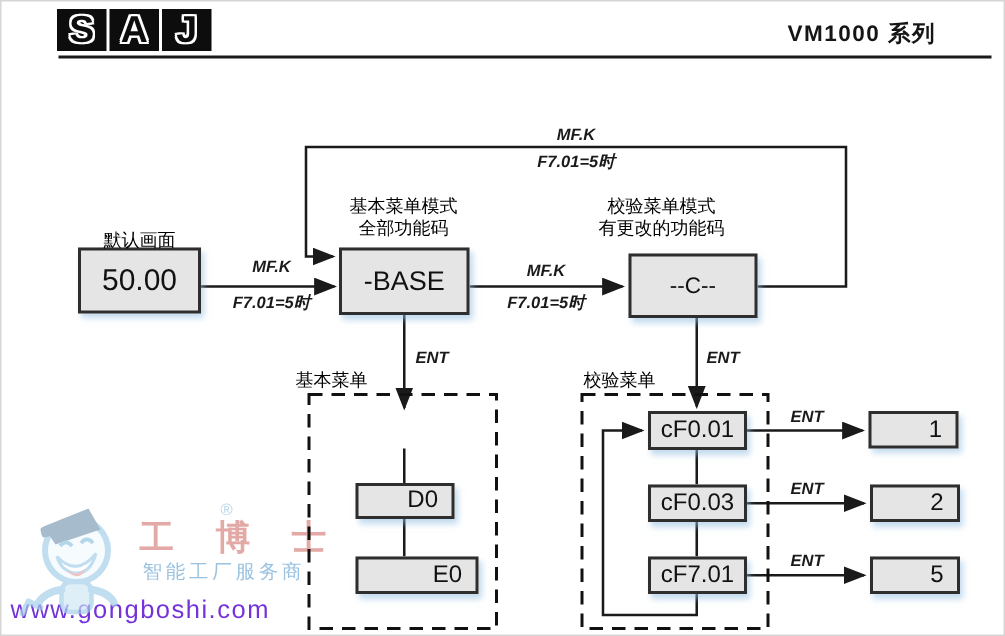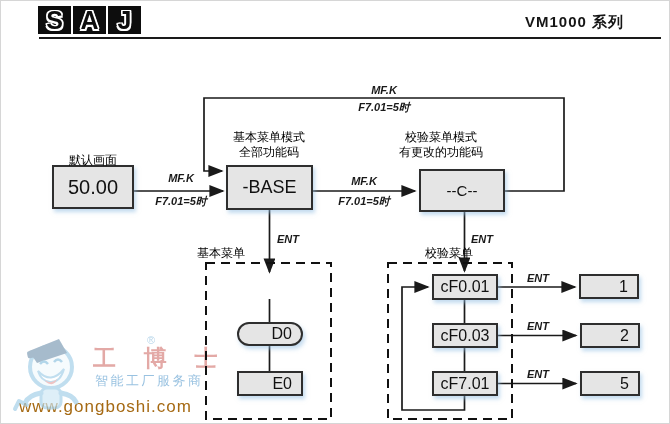--- a/index.html
+++ b/index.html
@@ -36,22 +36,22 @@
   .cjk { position:absolute; z-index:3; font-size:12px; color:#000; text-align:center; white-space:nowrap; }
   .mlab { position:absolute; z-index:3; font-size:11px; font-style:italic; font-weight:600;
           color:#1a1a1a; text-align:center; white-space:nowrap; }
 
   
   .wm { position:absolute; z-index:4; opacity:.85; }
   .wm-brand { position:absolute; left:92px; top:342px; font-family:"Liberation Serif", serif;
               font-weight:bold; font-size:23px; letter-spacing:11px; color:#dd9490; opacity:.8; white-space:nowrap; }
   .wm-tag { position:absolute; left:94px; top:371px; font-size:13px; letter-spacing:2.5px;
             color:#8fbcde; opacity:.9; white-space:nowrap; }
-  .wm-url { position:absolute; left:6px; top:396px; font-size:17px; color:#a16207;
-            opacity:.95; letter-spacing:1px; white-space:nowrap;margin-left:12px; }
+  .wm-url { position:absolute; left:6px; top:396px; font-size:17px; color:#6d28d9;
+            opacity:.95; letter-spacing:1px; white-space:nowrap; }
   .wm-reg { position:absolute; left:146px; top:333px; font-size:11px; color:#b8d6ea; }
 </style>
 </head>
 <body>
 
 <div class="page">
 
   <div class="logo">
     <div class="logo-block">S</div>
     <div class="logo-block">A</div>
@@ -92,38 +92,38 @@
     </g>
 
     <rect x="205" y="262" width="125" height="156" fill="none" stroke="#111" stroke-width="2" stroke-dasharray="9 6"></rect>
     <rect x="387" y="262" width="124" height="156" fill="none" stroke="#111" stroke-width="2" stroke-dasharray="9 6"></rect>
   </svg>
 
   <div class="node" style="left:51px; top:164px; width:82px; height:44px; font-size:20px;">50.00</div>
   <div class="node" style="left:225px; top:164px; width:87px; height:45px; font-size:18px;">-BASE</div>
   <div class="node" style="left:418px; top:168px; width:86px; height:43px; font-size:15px;">--C--</div>
 
-  <div class="node ra" style="left:236px; top:321px; width:66px; height:24px;border-radius:12px;">D0</div>
-  <div class="node ra" style="left:236px; top:370px; width:66px; height:25px;">E0</div>
+  <div class="node ra" style="left:236px; top:321px; width:66px; height:24px;">D0</div>
+  <div class="node ra" style="left:236px; top:370px; width:82px; height:25px;">E0</div>
 
   <div class="node" style="left:431px; top:273px; width:66px; height:26px;">cF0.01</div>
   <div class="node" style="left:431px; top:322px; width:66px; height:25px;">cF0.03</div>
   <div class="node" style="left:431px; top:370px; width:66px; height:25px;">cF7.01</div>
 
   <div class="node ra" style="left:578px; top:273px; width:60px; height:25px;">1</div>
   <div class="node ra" style="left:579px; top:322px; width:60px; height:25px;">2</div>
   <div class="node ra" style="left:579px; top:370px; width:60px; height:25px;">5</div>
 
   <div class="cjk" style="left:51px; top:151px; width:82px;">默认画面</div>
   <div class="cjk" style="left:203px; top:143px; width:130px;">全部功能码</div>
   <div class="cjk" style="left:203px; top:128px; width:130px;">基本菜单模式</div>
   <div class="cjk" style="left:375px; top:128px; width:130px;">校验菜单模式</div>
   <div class="cjk" style="left:375px; top:143px; width:130px;">有更改的功能码</div>
   <div class="cjk" style="left:196px; top:244px; text-align:left;">基本菜单</div>
-  <div class="cjk" style="left:388px; top:244px; text-align:left;margin-left:36px;">校验菜单</div>
+  <div class="cjk" style="left:388px; top:244px; text-align:left;">校验菜单</div>
 
   <div class="mlab" style="left:333px; top:83px; width:100px;">MF.K</div>
   <div class="mlab" style="left:333px; top:99px; width:100px;">F7.01=5时</div>
 
   <div class="mlab" style="left:140px; top:171px; width:80px;">MF.K</div>
   <div class="mlab" style="left:136px; top:193px; width:88px;">F7.01=5时</div>
 
   <div class="mlab" style="left:323px; top:174px; width:80px;">MF.K</div>
   <div class="mlab" style="left:319px; top:193px; width:88px;">F7.01=5时</div>
 

